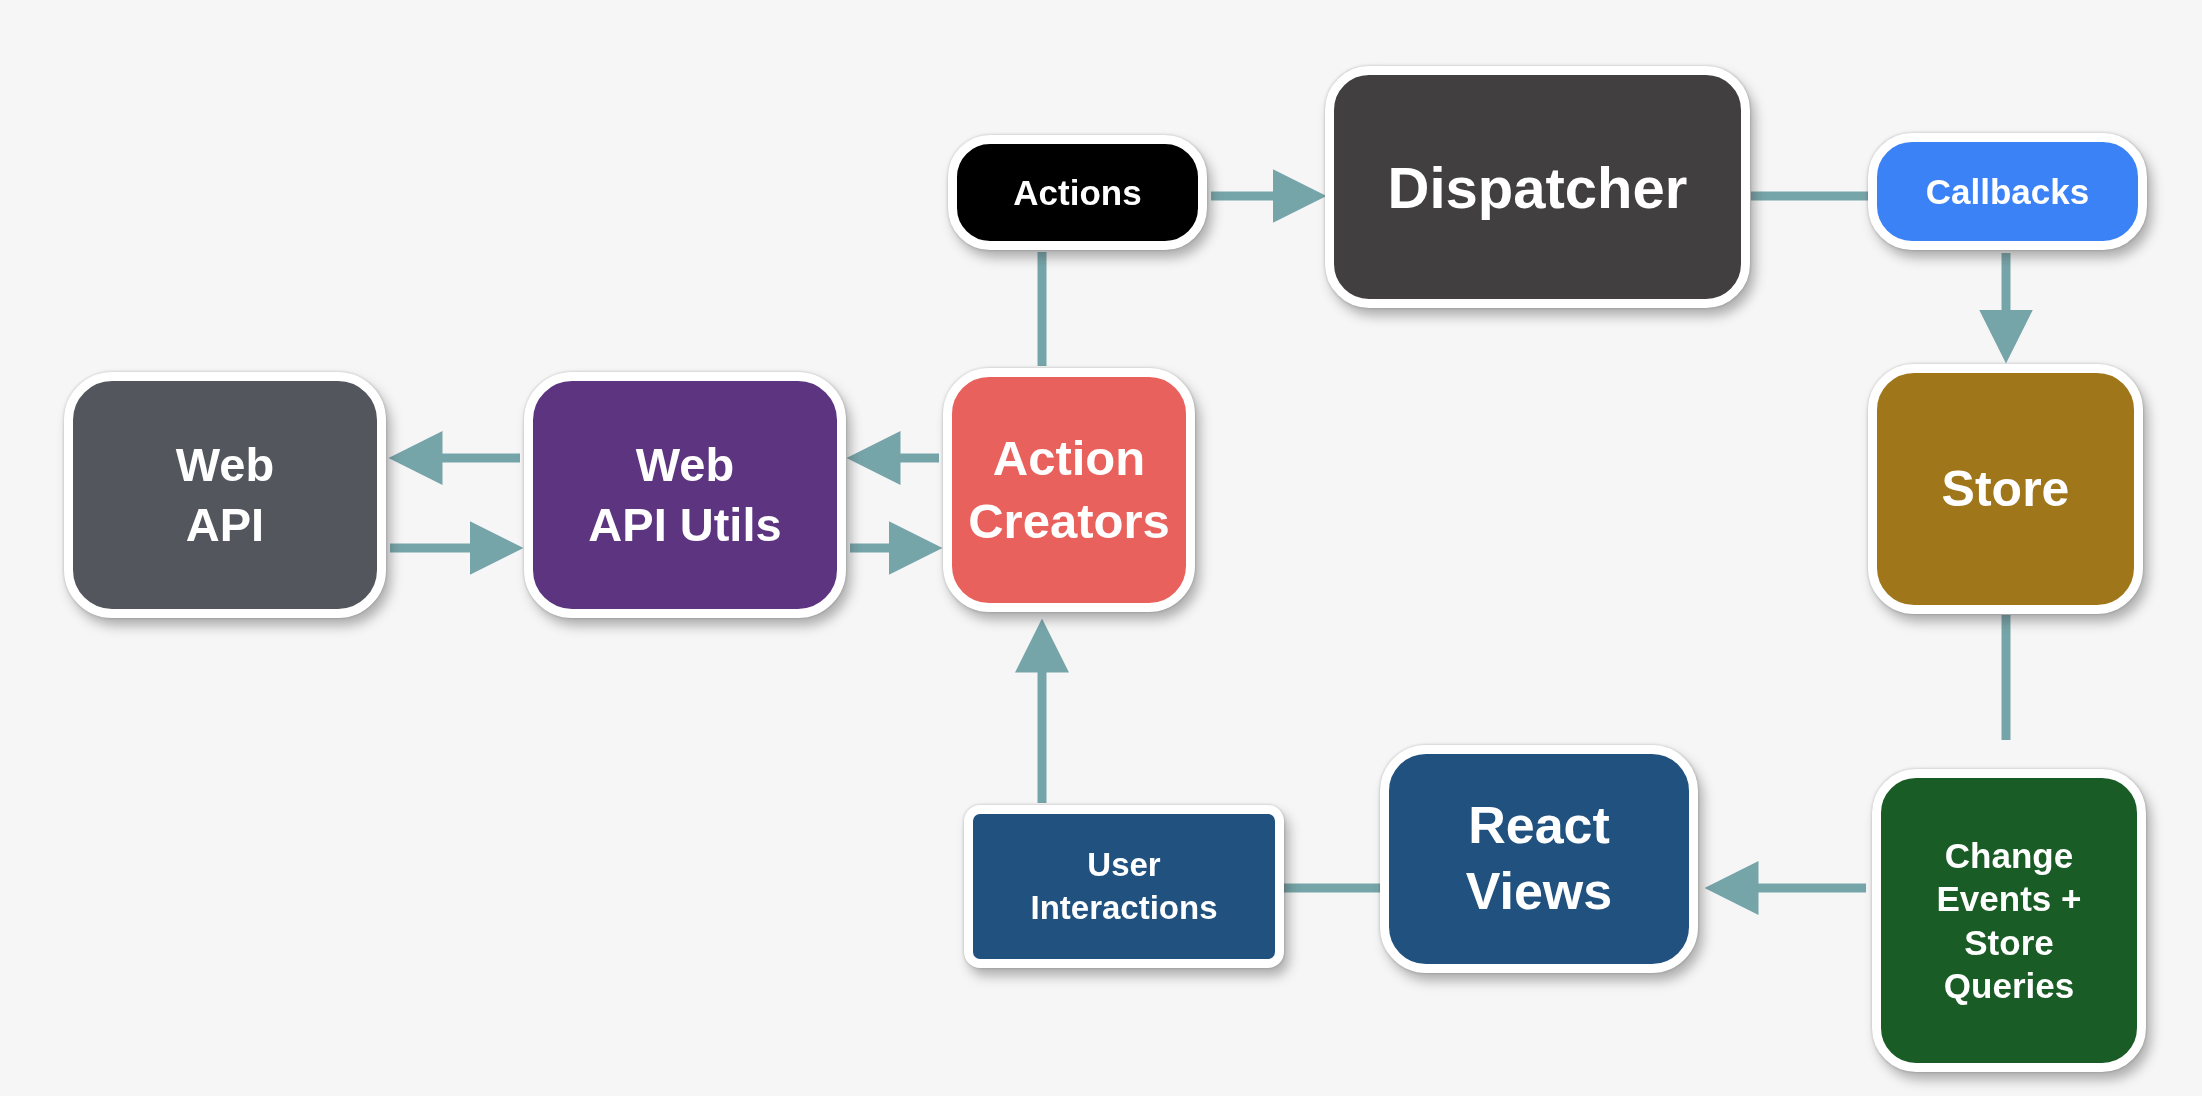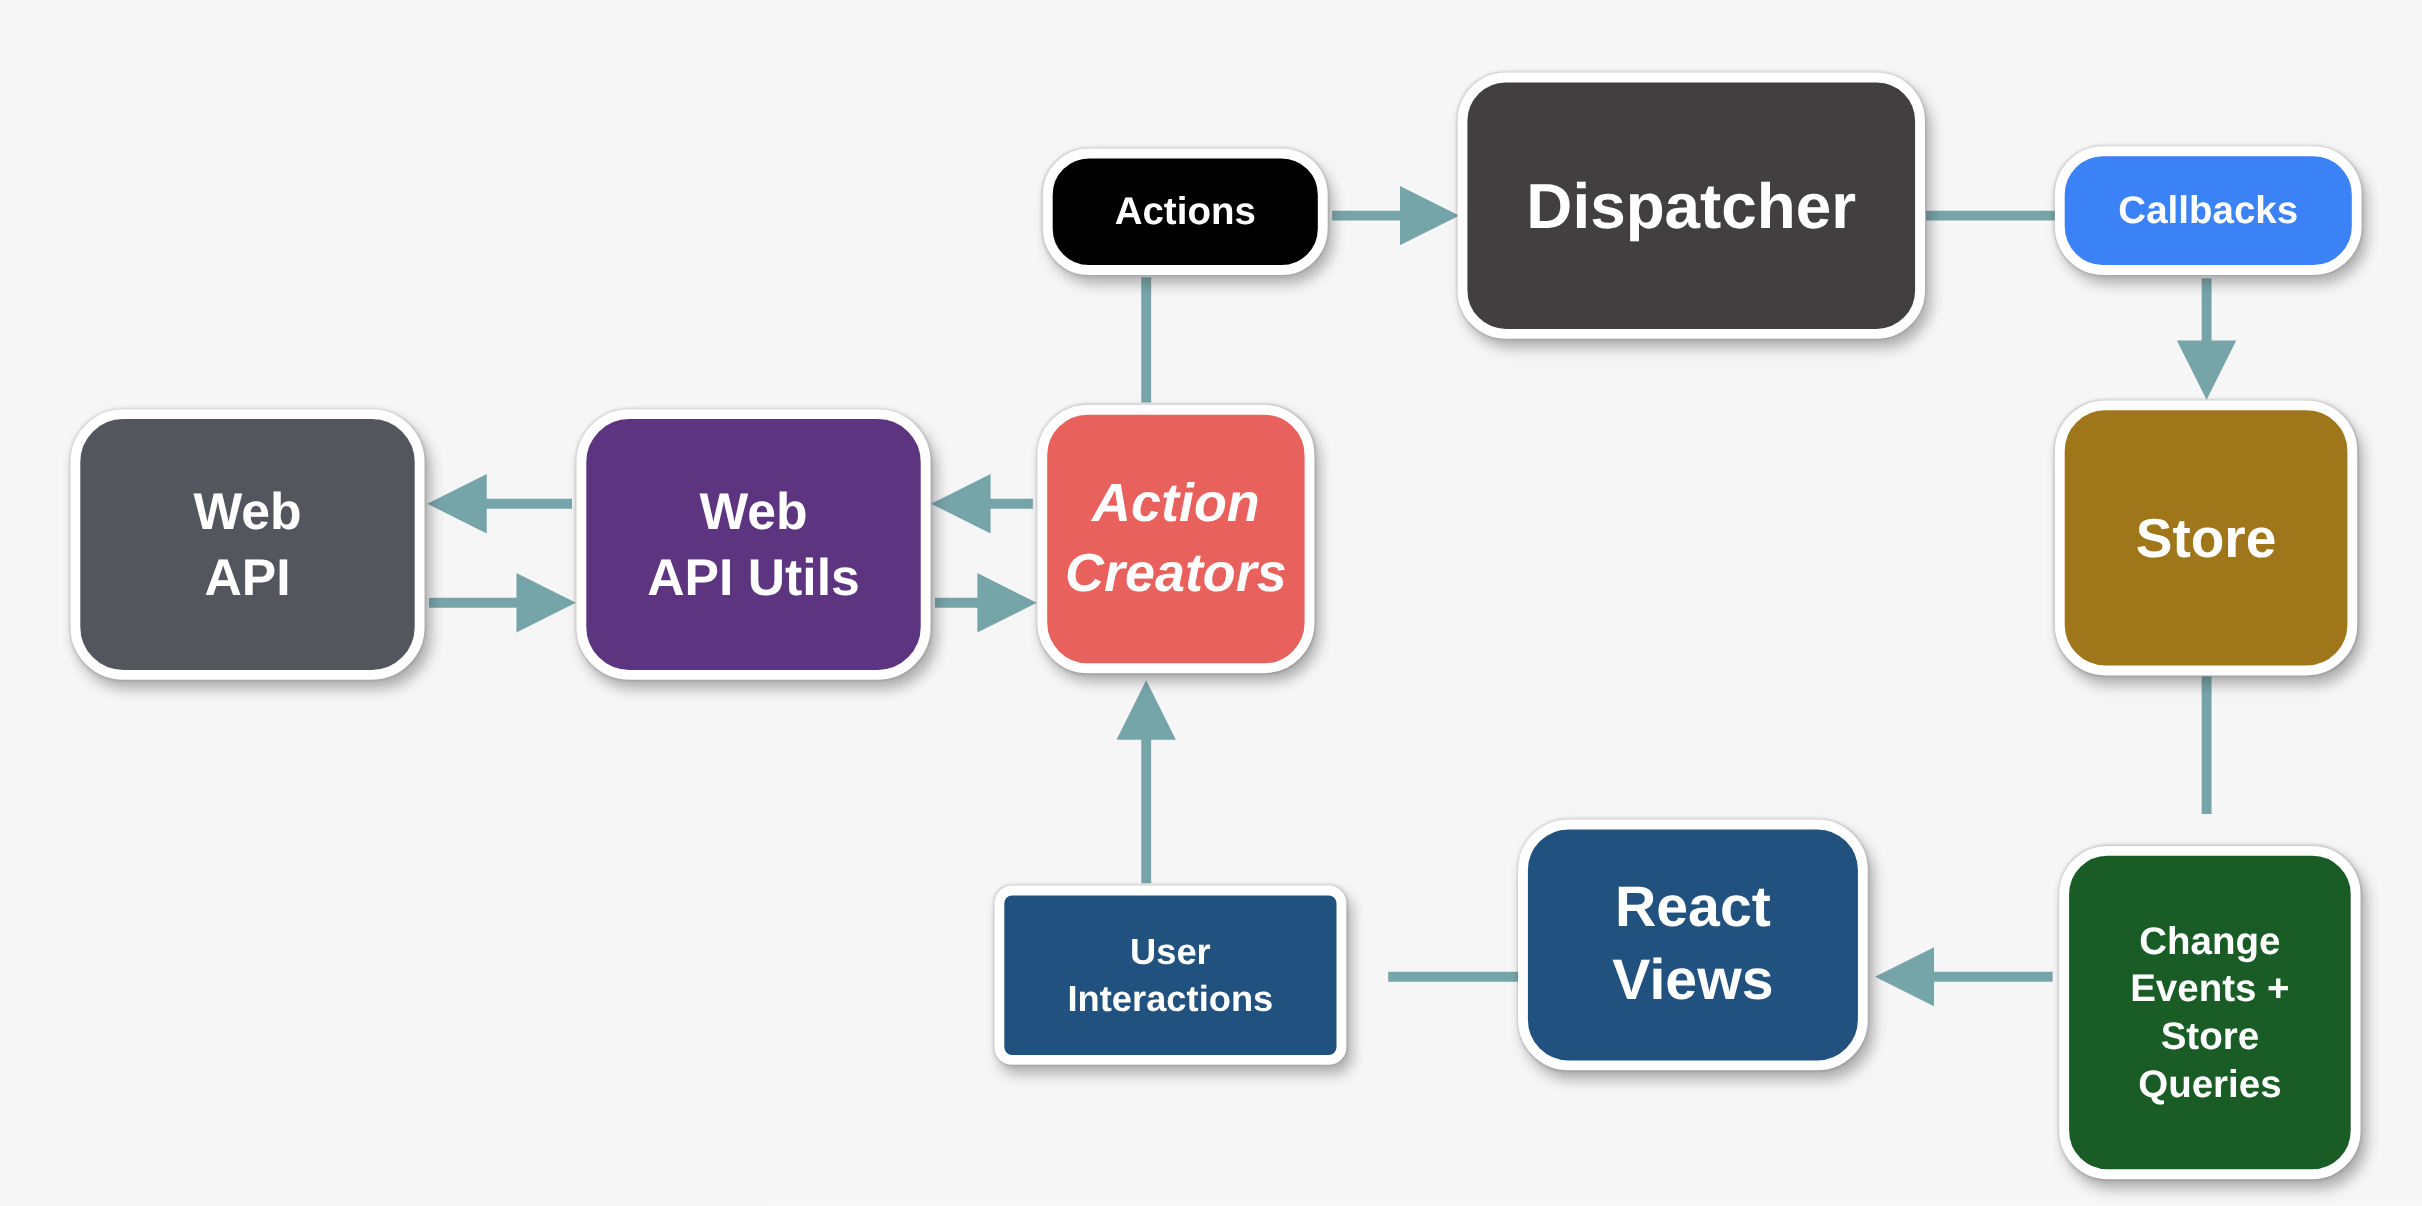--- a/index.html
+++ b/index.html
@@ -33,23 +33,23 @@
     font-weight: 700;
     box-shadow: 0 0 3px rgba(40,40,40,0.28), 5px 8px 12px rgba(60,60,60,0.38);
   }
   .node .label { white-space: pre-line; }
 
   .node-actions           { left: 948px;  top: 135px; width: 259px; height: 115px; border-radius: 42px; font-size: 35px; }
   .node-dispatcher        { left: 1325px; top: 66px;  width: 425px; height: 242px; border-radius: 44px; font-size: 58px; }
   .node-callbacks         { left: 1868px; top: 133px; width: 279px; height: 117px; border-radius: 44px; font-size: 35px; }
   .node-web-api           { left: 64px;   top: 372px; width: 322px; height: 246px; border-radius: 48px; font-size: 47px; line-height: 1.28; }
   .node-web-api-utils     { left: 524px;  top: 372px; width: 322px; height: 246px; border-radius: 48px; font-size: 47px; line-height: 1.28; }
-  .node-action-creators   { left: 943px;  top: 368px; width: 252px; height: 244px; border-radius: 46px; font-size: 49px; line-height: 1.28; font-style: italic; }
+  .node-action-creators   { left: 943px;  top: 368px; width: 252px; height: 244px; border-radius: 46px; font-size: 49px; line-height: 1.28; }
   .node-store             { left: 1868px; top: 364px; width: 275px; height: 250px; border-radius: 46px; font-size: 50px; }
-  .node-user-interactions { left: 904px;  top: 805px; width: 320px; height: 163px; border-radius: 16px; font-size: 33px; line-height: 1.3; }
+  .node-user-interactions { left: 964px;  top: 805px; width: 320px; height: 163px; border-radius: 16px; font-size: 33px; line-height: 1.3; }
   .node-react-views       { left: 1380px; top: 745px; width: 318px; height: 228px; border-radius: 46px; font-size: 52px; line-height: 1.26; }
   .node-change-events     { left: 1872px; top: 737px; width: 274px; height: 303px; border-radius: 44px; font-size: 35px; line-height: 1.24; margin-top: 32px; }
 </style>
 </head>
 <body>
 
 <div class="canvas" style="background: rgb(247, 246, 247);">
 
   <svg class="edges-layer" id="edges-svg" viewBox="0 0 2202 1096" xmlns="http://www.w3.org/2000/svg" style="color: rgb(118, 165, 169);">
     <defs>

